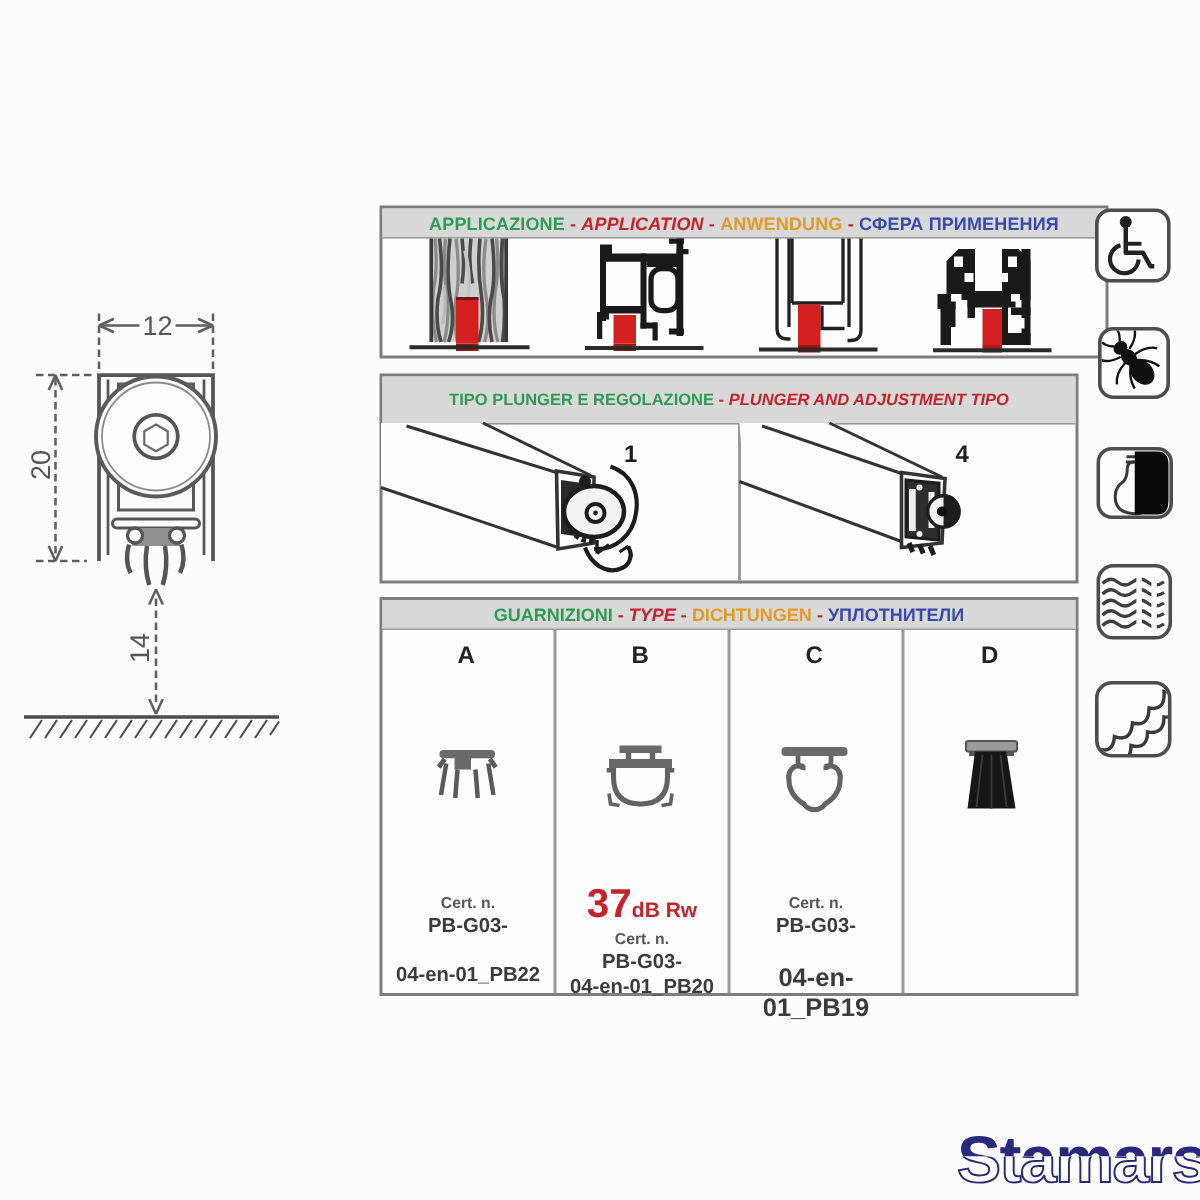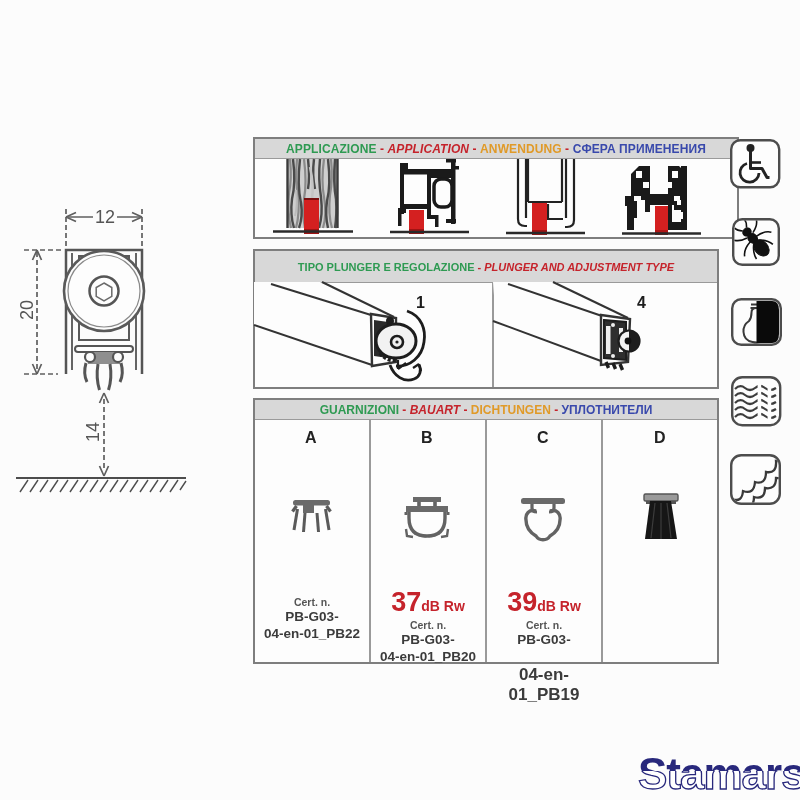--- a/index.html
+++ b/index.html
@@ -30,32 +30,32 @@
       <span class="sep">&nbsp;-&nbsp;</span>
       <span class="o">ANWENDUNG</span>
       <span class="sep">&nbsp;-&nbsp;</span>
       <span class="b">СФЕРА ПРИМЕНЕНИЯ</span>
   </div>
 </div>
 
 <div class="panel" style="left:253px;top:249px;width:466px;height:140px;">
 
   <div class="phead" style="height:31px;flex-direction:column;font-size:11px;line-height:14px;">
-    <div><span class="g">TIPO PLUNGER E REGOLAZIONE</span><span class="sep">&nbsp;-&nbsp;</span><span class="r">PLUNGER AND ADJUSTMENT TYPE</span></div>
+    <div><span class="g">TIPO PLUNGER E REGOLAZIONE</span><span class="sep">&nbsp;-&nbsp;</span><span class="r">PLUNGER AND ADJUSTMENT TIPO</span></div>
   </div>
 
   <div class="vline" style="left:237px;top:31px;height:105px;"></div>
 </div>
 
 <div class="panel" style="left:253px;top:398px;width:466px;height:266px;">
 
   <div class="phead" style="height:19px;font-size:12px;">
     <span class="g">GUARNIZIONI</span>
       <span class="sep">&nbsp;-&nbsp;</span>
-      <span class="r">BAUART</span>
+      <span class="r">TYPE</span>
       <span class="sep">&nbsp;-&nbsp;</span>
       <span class="o">DICHTUNGEN</span>
       <span class="sep">&nbsp;-&nbsp;</span>
       <span class="b">УПЛОТНИТЕЛИ</span>
   </div>
 
   <div class="vline" style="left:114px;top:20px;height:242px;"></div>
 
   <div class="vline" style="left:230px;top:20px;height:242px;"></div>
 
@@ -66,32 +66,31 @@
 
 <div class="colletter" style="left:421px;top:429px;">B</div>
 
 <div class="colletter" style="left:537px;top:429px;">C</div>
 
 <div class="colletter" style="left:654px;top:429px;">D</div>
 
 <div class="dbblock" style="left:256px;top:592px;width:112px;">
   <div style="font-size:10.5px;color:#555;margin-top:4px;">Cert. n.</div>
   <div style="font-size:13.5px;margin-top:1px;">PB-G03-</div>
-  <div style="font-size:13.5px;margin-top:2px;">04-en-01_PB22</div>
+  <div style="font-size:13.5px;margin-top:18px;">04-en-01_PB22</div>
 </div>
 
 <div class="dbblock" style="left:372px;top:592px;width:112px;">
   <div><span class="dbnum">37</span><span class="dbunit">dB Rw</span></div>
   <div style="font-size:10.5px;color:#555;margin-top:4px;">Cert. n.</div>
   <div style="font-size:13.5px;margin-top:1px;">PB-G03-</div>
   <div style="font-size:13.5px;margin-top:2px;">04-en-01_PB20</div>
 </div>
 
 <div class="dbblock" style="left:488px;top:592px;width:112px;">
-  <div><span class="dbnum">39</span><span class="dbunit">dB Rw</span></div>
   <div style="font-size:10.5px;color:#555;margin-top:4px;">Cert. n.</div>
   <div style="font-size:13.5px;margin-top:1px;">PB-G03-</div>
   <div style="font-size:17px;margin-top:18px;">04-en-01_PB19</div>
 </div>
 
 <div class="abs" style="left:622px;top:749px;width:178px;height:51px;margin-left:16px;">
   <span style="position:absolute;left:0;top:0;font-size:44px;font-weight:bold;letter-spacing:-1px;color:#28287c;clip-path:inset(0 0 56% 0);">Stamars</span>
   <span style="position:absolute;left:0;top:0;font-size:44px;font-weight:bold;letter-spacing:-1px;color:#ffffff;-webkit-text-stroke:1.3px #28287c;clip-path:inset(44% 0 0 0);">Stamars</span>
 </div>
 

